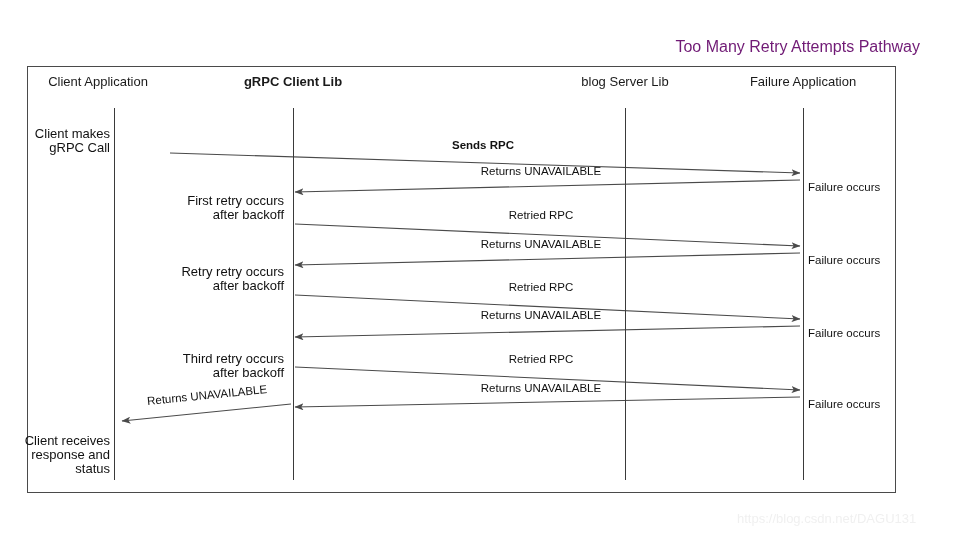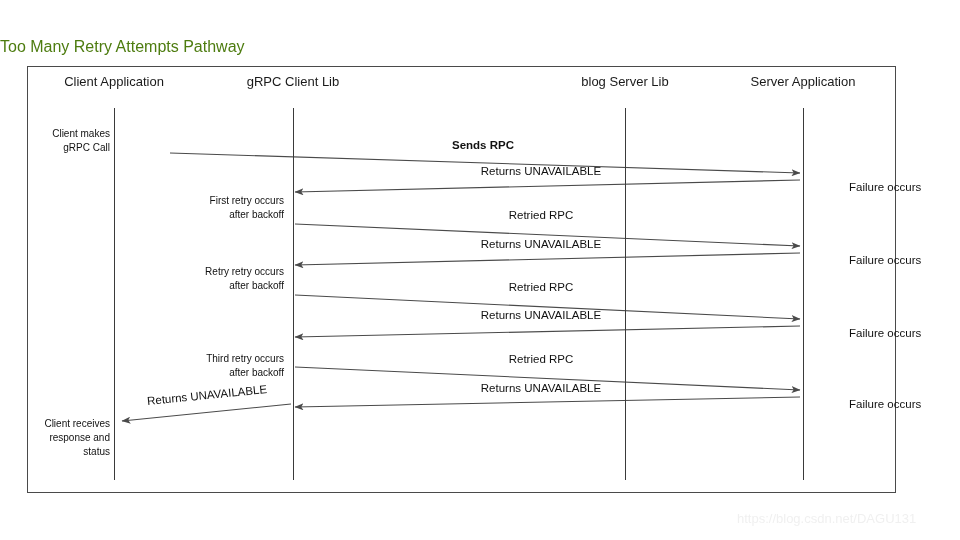--- a/index.html
+++ b/index.html
@@ -19,23 +19,23 @@
     position: absolute;
     left: 0; top: 0;
     width: 960px;
     height: 540px;
   }
   .diagram-title {
     position: absolute;
     left: 0;
     top: 38px;
     width: 920px;
-    text-align: left;
+    text-align: right;
     font-size: 16px;
-    color: #4d7c0f;
+    color: #701a75;
     white-space: nowrap;
   }
   .frame {
     position: absolute;
     left: 27px;
     top: 66px;
     width: 869px;
     height: 427px;
     border: 1px solid #4a4a4a;
     box-sizing: border-box;
@@ -51,21 +51,21 @@
   }
   .lifeline {
     position: absolute;
     top: 108px;
     width: 1px;
     height: 372px;
     background: #3a3a3a;
   }
   .note {
     position: absolute;
-    font-size: 10px;
+    font-size: 13px;
     line-height: 14px;
     color: #111111;
     text-align: right;
     white-space: pre-line;
   }
   .msg-label {
     position: absolute;
     font-size: 11.5px;
     color: #111111;
     white-space: nowrap;
@@ -73,21 +73,20 @@
   }
   .msg-label.slanted {
     transform: translateX(-50%) rotate(-5.6deg);
     transform-origin: center center;
   }
   .side-note {
     position: absolute;
     font-size: 11.5px;
     color: #111111;
     white-space: nowrap;
-    margin-left: 41px;
   }
   .watermark {
     position: absolute;
     font-size: 13px;
     color: #f0f0f0;
     white-space: nowrap;
     left: 737px;
     top: 511px;
   }
 </style>
@@ -114,41 +113,41 @@
       <line x1="800" y1="397" x2="295" y2="407" stroke="#4a4a4a" stroke-width="1.1" marker-end="url(#arrow-left)"></line>
       <line x1="291" y1="404" x2="122" y2="421" stroke="#4a4a4a" stroke-width="1.1" marker-end="url(#arrow-left)"></line>
     </g>
 </svg>
 
 <div class="diagram-title">Too Many Retry Attempts Pathway</div>
 
 <div class="frame"></div>
 
 <div id="actor-labels">
-    <div class="actor-label" style="left: 114px;">Client Application</div>
-    <div class="actor-label" style="left: 293px;">gRPC Client Lib</div>
+    <div class="actor-label" style="left: 98px;">Client Application</div>
+    <div class="actor-label" style="left: 293px; font-weight: bold;">gRPC Client Lib</div>
     <div class="actor-label" style="left: 625px;">blog Server Lib</div>
-    <div class="actor-label" style="left: 803px;">Server Application</div>
+    <div class="actor-label" style="left: 803px;">Failure Application</div>
   </div>
 <div id="lifelines">
     <div class="lifeline" style="left: 114px;"></div>
     <div class="lifeline" style="left: 293px;"></div>
     <div class="lifeline" style="left: 625px;"></div>
     <div class="lifeline" style="left: 803px;"></div>
   </div>
 <div id="notes-left">
     <div class="note" style="right: 850px; top: 127px;">Client makes
 gRPC Call</div>
     <div class="note" style="right: 676px; top: 194px;">First retry occurs
 after backoff</div>
     <div class="note" style="right: 676px; top: 265px;">Retry retry occurs
 after backoff</div>
     <div class="note" style="right: 676px; top: 352px;">Third retry occurs
 after backoff</div>
-    <div class="note" style="right: 850px; top: 417px;">Client receives
+    <div class="note" style="right: 850px; top: 434px;">Client receives
 response and
 status</div>
   </div>
 <div id="notes-right">
     <div class="side-note" style="left: 808px; top: 181px;">Failure occurs</div>
     <div class="side-note" style="left: 808px; top: 254px;">Failure occurs</div>
     <div class="side-note" style="left: 808px; top: 327px;">Failure occurs</div>
     <div class="side-note" style="left: 808px; top: 398px;">Failure occurs</div>
   </div>
 <div id="message-labels">

